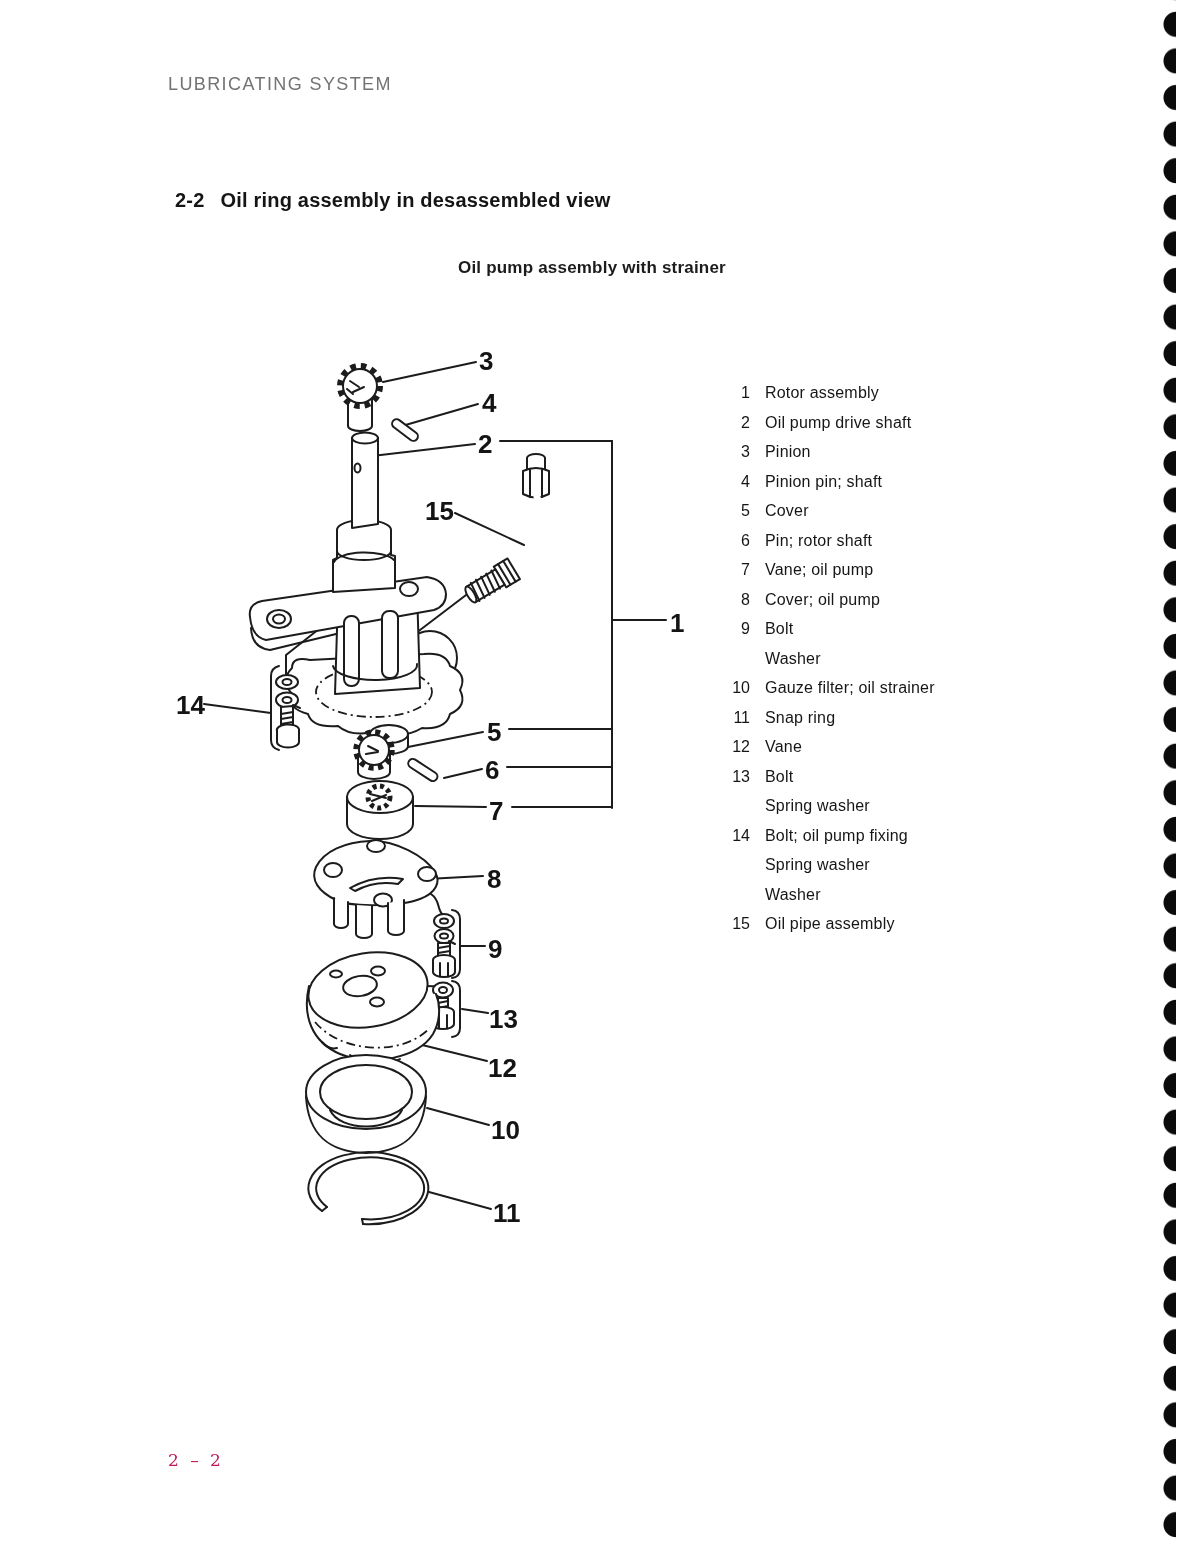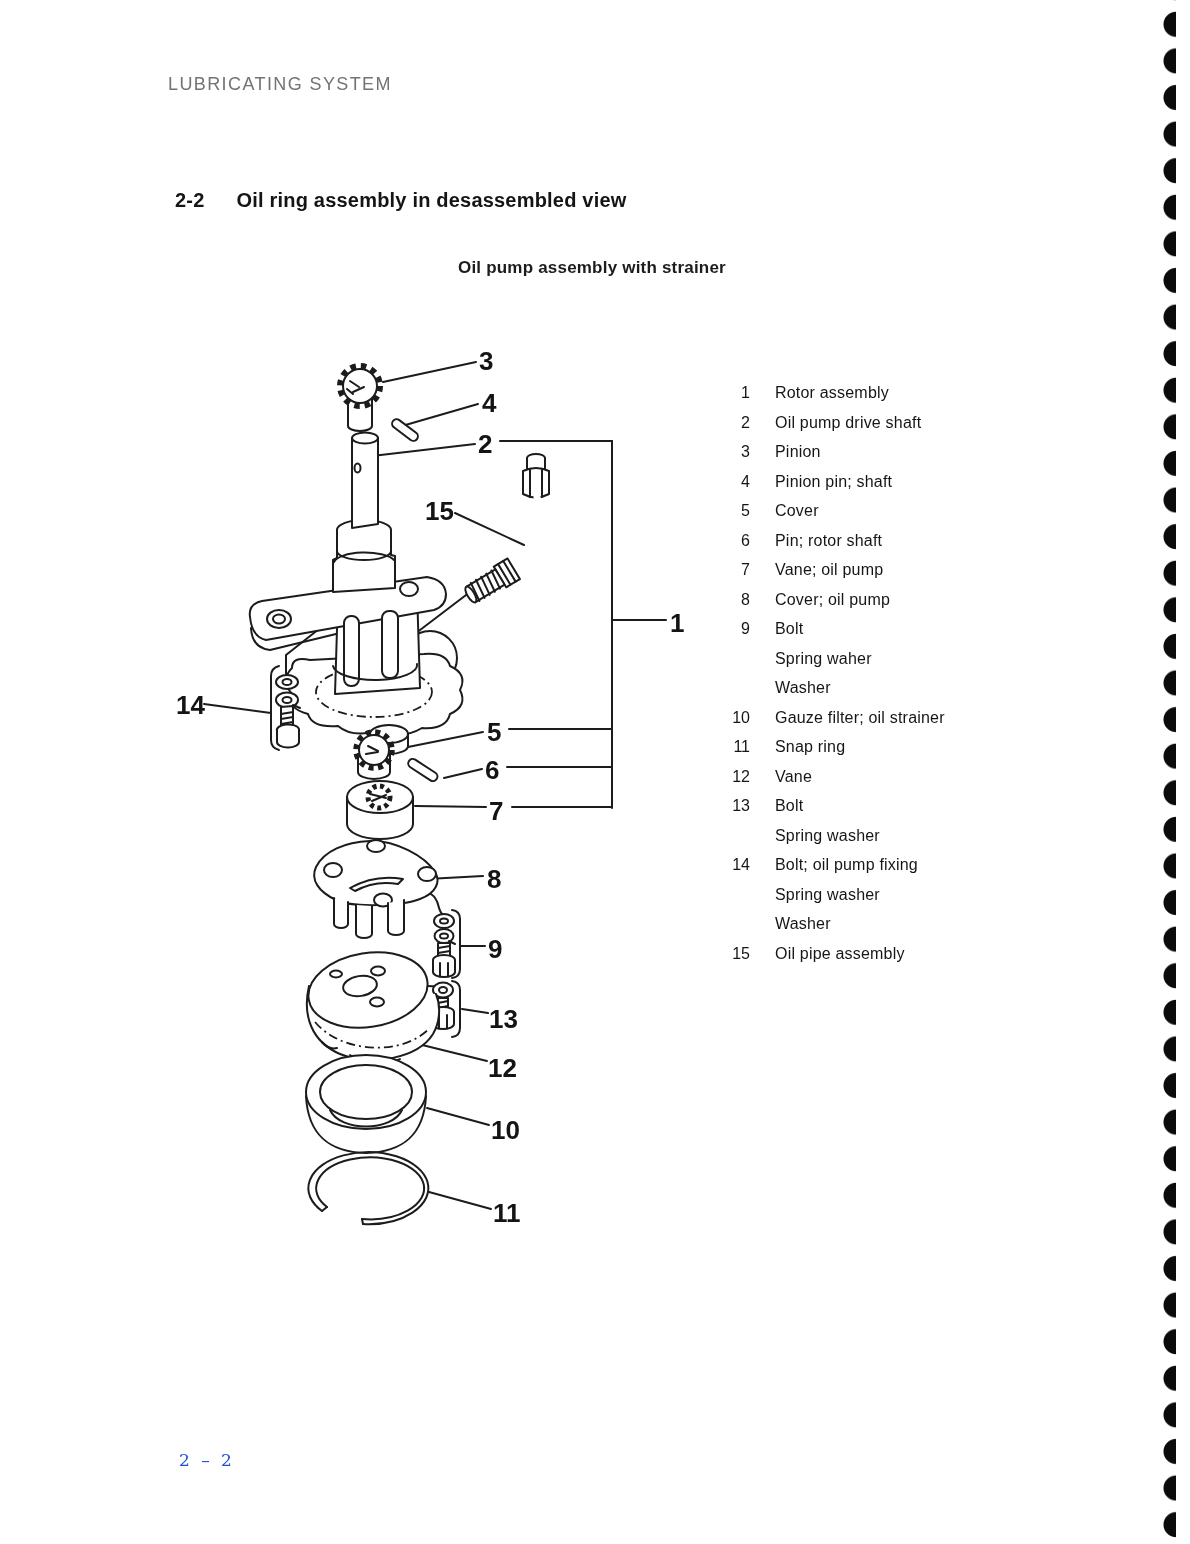--- a/index.html
+++ b/index.html
@@ -9,35 +9,35 @@
     font-family:"Liberation Sans",sans-serif;
   }
   .page-header{
     position:absolute;left:168px;top:74px;
     font-size:18px;letter-spacing:1.4px;color:#737373;
   }
   .section-title{
     position:absolute;left:175px;top:189px;
     font-size:20px;font-weight:bold;letter-spacing:.2px;color:#151515;
   }
-  .section-title .sec-num{margin-right:32px}
+  .section-title .sec-num{margin-right:16px}
   .fig-caption{
     position:absolute;left:458px;top:258px;
     font-size:17px;color:#1c1c1c;letter-spacing:.2px;font-weight:bold;
   }
   .parts-list{
     position:absolute;left:726px;top:382px;width:330px;
     font-size:16px;color:#161616;
   }
   .prow{height:29.5px;display:flex;align-items:flex-start;line-height:21px}
   .pnum{width:24px;text-align:right;flex:0 0 24px}
-  .plabel{margin-left:25px;letter-spacing:.2px}
+  .plabel{margin-left:15px;letter-spacing:.2px}
   .page-number{
-    position:absolute;left:179px;top:1450px;
-    font-family:"DejaVu Serif",serif;font-size:17px;letter-spacing:3px;color:#1d4ed8;
+    position:absolute;left:168px;top:1450px;
+    font-family:"DejaVu Serif",serif;font-size:17px;letter-spacing:3px;color:#be185d;
   }
   .binding-marks{
     position:absolute;top:0;right:14px;width:19px;height:1544px;
     background-image:radial-gradient(circle 13px at 100% 50%, #0b0b0b 0 12px, rgba(0,0,0,0) 13px);
     background-size:19px 36.6px;
     background-position:0 6px;
     background-repeat:repeat-y;
   }
   svg.diagram{position:absolute;left:0;top:0}
   svg.diagram *{vector-effect:none}
@@ -279,59 +279,55 @@
   <div class="prow">
       <span class="pnum">8</span>
       <span class="plabel">Cover; oil pump</span>
     </div>
   <div class="prow">
       <span class="pnum">9</span>
       <span class="plabel">Bolt</span>
     </div>
   <div class="prow">
       <span class="pnum"></span>
-      <span class="plabel">Spring waher</span>
+      <span class="plabel">Washer</span>
+    </div>
+  <div class="prow">
+      <span class="pnum">10</span>
+      <span class="plabel">Gauze filter; oil strainer</span>
+    </div>
+  <div class="prow">
+      <span class="pnum">11</span>
+      <span class="plabel">Snap ring</span>
+    </div>
+  <div class="prow">
+      <span class="pnum">12</span>
+      <span class="plabel">Vane</span>
+    </div>
+  <div class="prow">
+      <span class="pnum">13</span>
+      <span class="plabel">Bolt</span>
+    </div>
+  <div class="prow">
+      <span class="pnum"></span>
+      <span class="plabel">Spring washer</span>
+    </div>
+  <div class="prow">
+      <span class="pnum">14</span>
+      <span class="plabel">Bolt; oil pump fixing</span>
+    </div>
+  <div class="prow">
+      <span class="pnum"></span>
+      <span class="plabel">Spring washer</span>
     </div>
   <div class="prow">
       <span class="pnum"></span>
       <span class="plabel">Washer</span>
     </div>
   <div class="prow">
-      <span class="pnum">10</span>
-      <span class="plabel">Gauze filter; oil strainer</span>
-    </div>
-  <div class="prow">
-      <span class="pnum">11</span>
-      <span class="plabel">Snap ring</span>
-    </div>
-  <div class="prow">
-      <span class="pnum">12</span>
-      <span class="plabel">Vane</span>
-    </div>
-  <div class="prow">
-      <span class="pnum">13</span>
-      <span class="plabel">Bolt</span>
-    </div>
-  <div class="prow">
-      <span class="pnum"></span>
-      <span class="plabel">Spring washer</span>
-    </div>
-  <div class="prow">
-      <span class="pnum">14</span>
-      <span class="plabel">Bolt; oil pump fixing</span>
-    </div>
-  <div class="prow">
-      <span class="pnum"></span>
-      <span class="plabel">Spring washer</span>
-    </div>
-  <div class="prow">
-      <span class="pnum"></span>
-      <span class="plabel">Washer</span>
-    </div>
-  <div class="prow">
       <span class="pnum">15</span>
       <span class="plabel">Oil pipe assembly</span>
     </div>
 </div>
 
 <div class="page-number">2 – 2</div>
 
 <div class="binding-marks"></div>
 
 </body></html>

